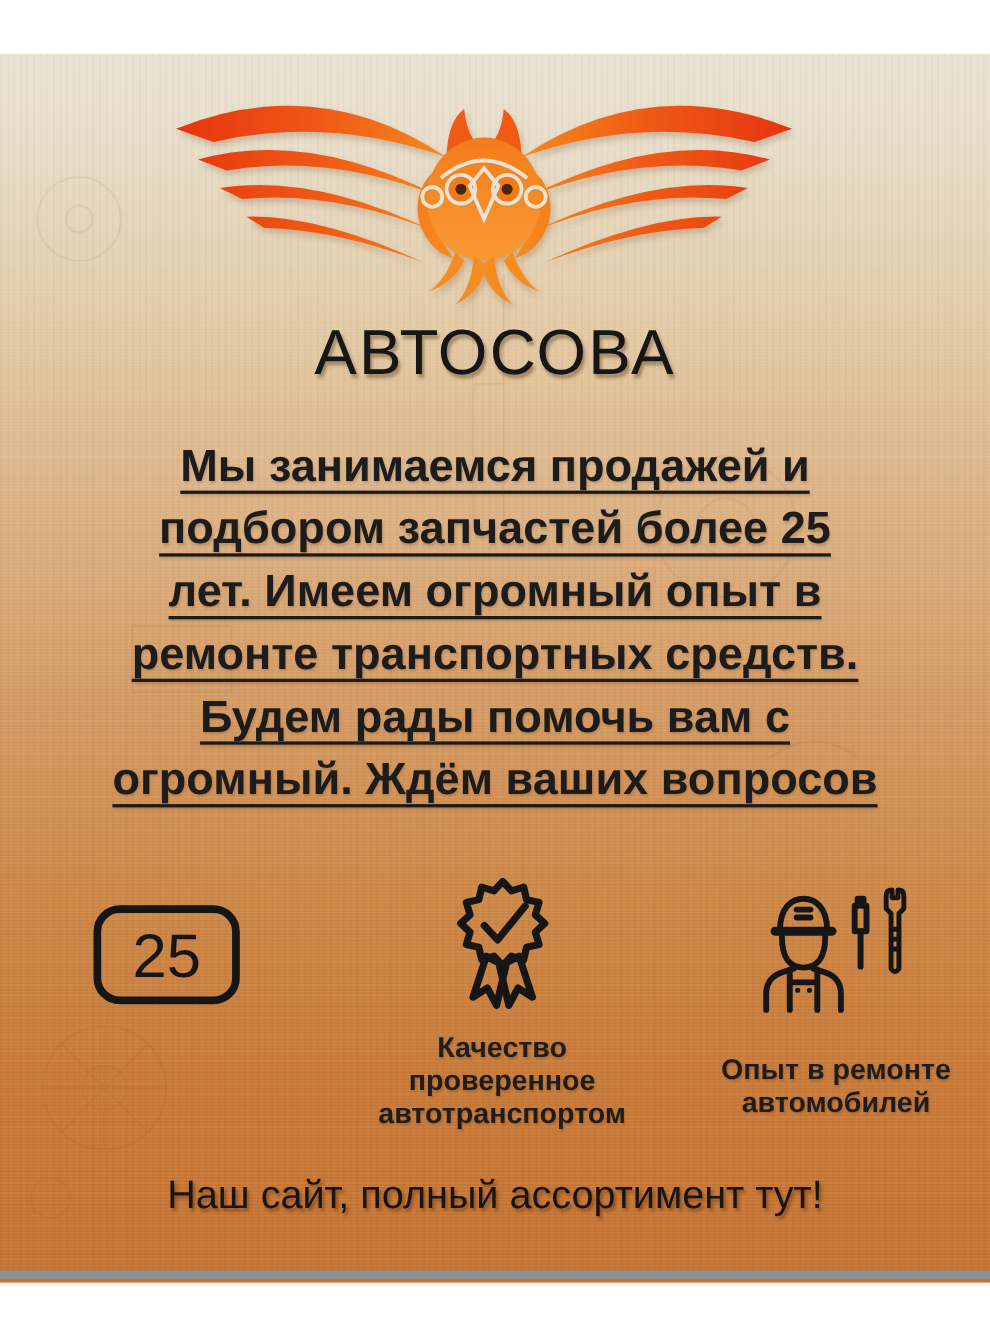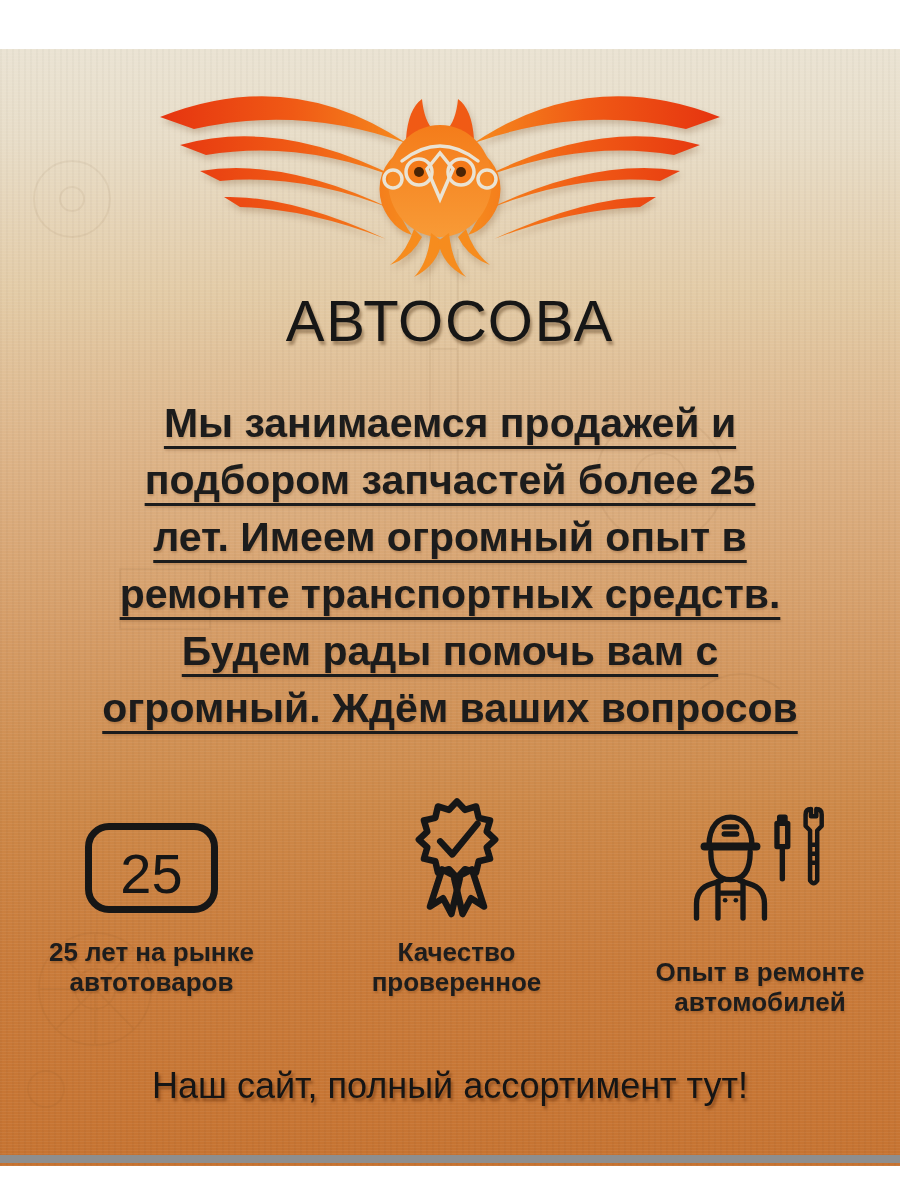--- a/index.html
+++ b/index.html
@@ -54,21 +54,21 @@
   .feature.f1 { width:275px; } .feature.f2 { width:300px; } .feature.f3 { width:272px;gap:20px; }
   .icon-cell { height:134px; display:flex; align-items:flex-end; justify-content:center; }
   .caption {
     margin-top:10px; text-align:center;
     font-size:26px; font-weight:700; line-height:30px; color:#1d1d1d;
     text-shadow:1px 2px 2px rgba(100,50,10,0.28);
   }
   .badge25 {
     width:133px; height:90px; margin-bottom:14px;
     border:7px solid #161616; border-radius:24px;
-    display:flex; align-items:flex-end; justify-content:center;
+    display:flex; align-items:center; justify-content:center;
     font-size:56px; font-weight:500; color:#161616;
   }
   .feature svg { display:block; }
   .lineart { stroke:#161616; fill:none; stroke-linecap:round; stroke-linejoin:round; }
 
   .footer {
     position:absolute; top:1014px; left:0; width:100%;
     text-align:center; font-size:36px; line-height:45px; font-weight:500;
     color:#151515; text-shadow:2px 3px 3px rgba(80,30,0,0.45);
   }
@@ -154,38 +154,35 @@
   </div>
 
   <div class="features">
 
     <div class="feature f1">
       <div class="icon-cell">
         <div class="badge25">
           <span>25</span>
         </div>
       </div>
-      <div class="caption">
-        <div>25 лет на рынке</div>
-        <div>автотоваров</div>
-      </div>
     </div>
 
     <div class="feature f2">
       <div class="icon-cell">
         <svg width="102" height="134" viewBox="0 0 108 144">
           <path class="lineart" stroke-width="7" d="M38,82 L25,122 L39,113 L48,130 L57,92 Z"></path>
           <path class="lineart" stroke-width="7" d="M70,82 L83,122 L69,113 L60,130 L51,92 Z"></path>
           <path class="lineart" stroke-width="7" d="M54.0 9.0 L62.5 18.1 L74.5 14.5 L77.3 26.7 L89.5 29.5 L85.9 41.5 L95.0 50.0 L85.9 58.5 L89.5 70.5 L77.3 73.3 L74.5 85.5 L62.5 81.9 L54.0 91.0 L45.5 81.9 L33.5 85.5 L30.7 73.3 L18.5 70.5 L22.1 58.5 L13.0 50.0 L22.1 41.5 L18.5 29.5 L30.7 26.7 L33.5 14.5 L45.5 18.1 Z"></path>
           <path class="lineart" stroke-width="7" d="M36,52 L49,66 L76,33"></path>
         </svg>
       </div>
       <div class="caption">
         <div>Качество</div>
         <div>проверенное</div>
+        <div>автотранспортом</div>
       </div>
     </div>
 
     <div class="feature f3">
       <div class="icon-cell">
         <svg width="152" height="126" viewBox="0 0 170 135">
           <g class="lineart" stroke-width="6">
             <path d="M28,47 C28,24 40,15 52,15 C64,15 76,24 76,47"></path>
             <path d="M45,26 H59 M45,34 H59"></path>
             <path d="M23,48 H81" stroke-width="9"></path>

